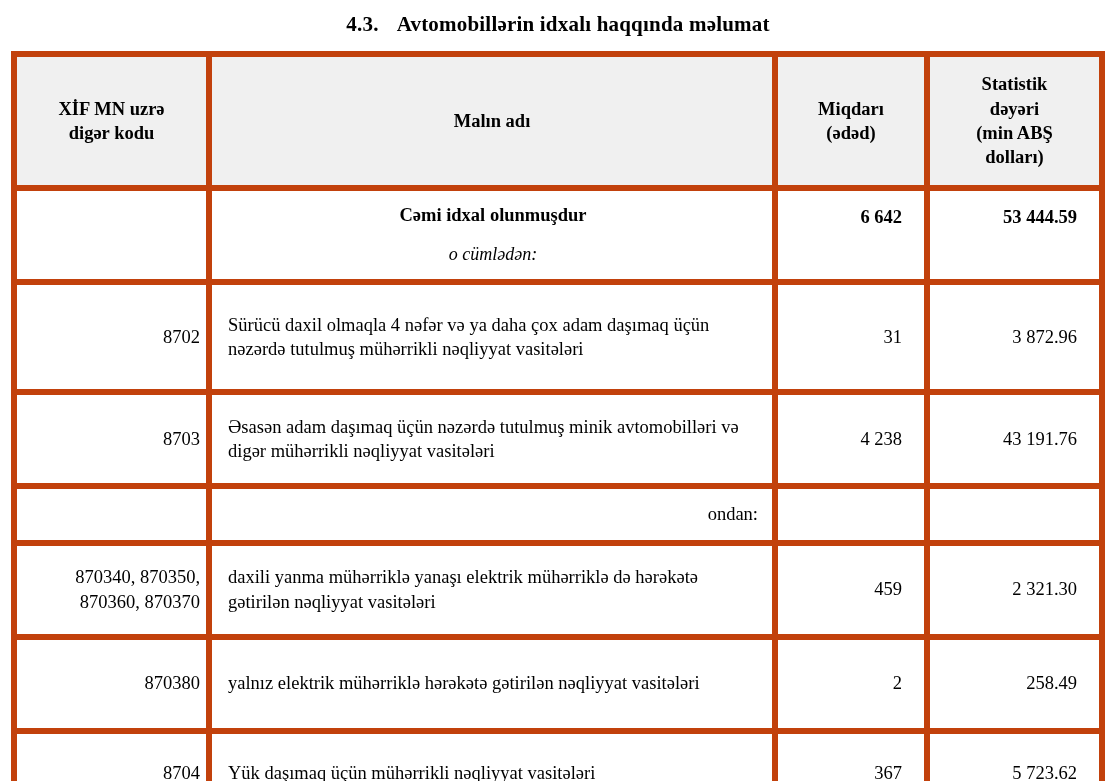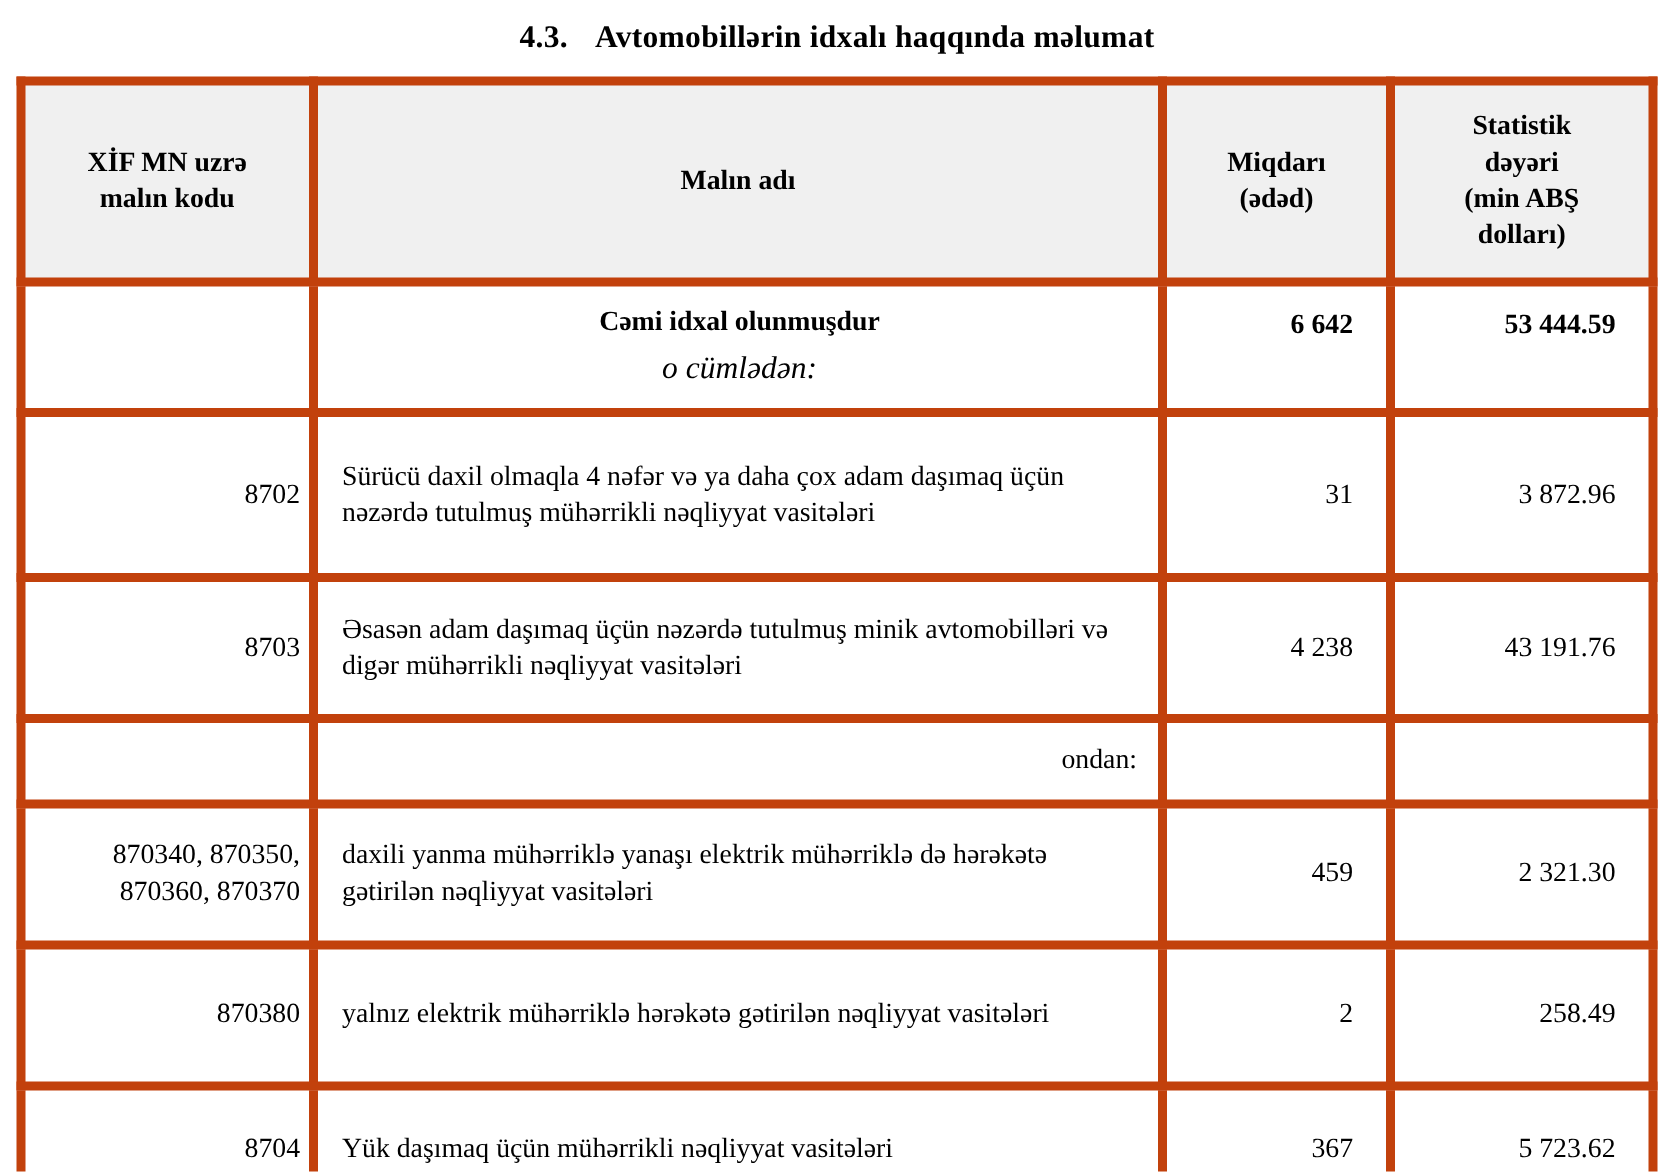--- a/index.html
+++ b/index.html
@@ -74,22 +74,22 @@
   }
   tr.total td.name {
     text-align: center;
     padding-top: 12px;
     padding-bottom: 12px;
   }
   tr.total td.name .sub {
     display: block;
     font-weight: normal;
     font-style: italic;
-    font-size: 21px;
-    margin-top: 5px;
+    font-size: 18px;
+    margin-top: 16px;
   }
   tr.total td.qty, tr.total td.val {
     vertical-align: top;
     padding-top: 14px;
   }
   tr.subhead td.name {
     text-align: right;
     padding-top: 13px;
     padding-bottom: 13px;
   }
@@ -111,21 +111,21 @@
     <colgroup>
       <col class="c-code">
       <col class="c-name">
       <col class="c-qty">
       <col class="c-val">
     </colgroup>
     <thead>
       <tr>
         <th>
           <span>XİF MN uzrə</span><br>
-          <span>malın kodu</span>
+          <span>digər kodu</span>
         </th>
         <th>Malın adı</th>
         <th>
           <span>Miqdarı</span><br>
           <span>(ədəd)</span>
         </th>
         <th>
           <span>Statistik</span><br>
           <span>dəyəri</span><br>
           <span>(min ABŞ</span><br>

